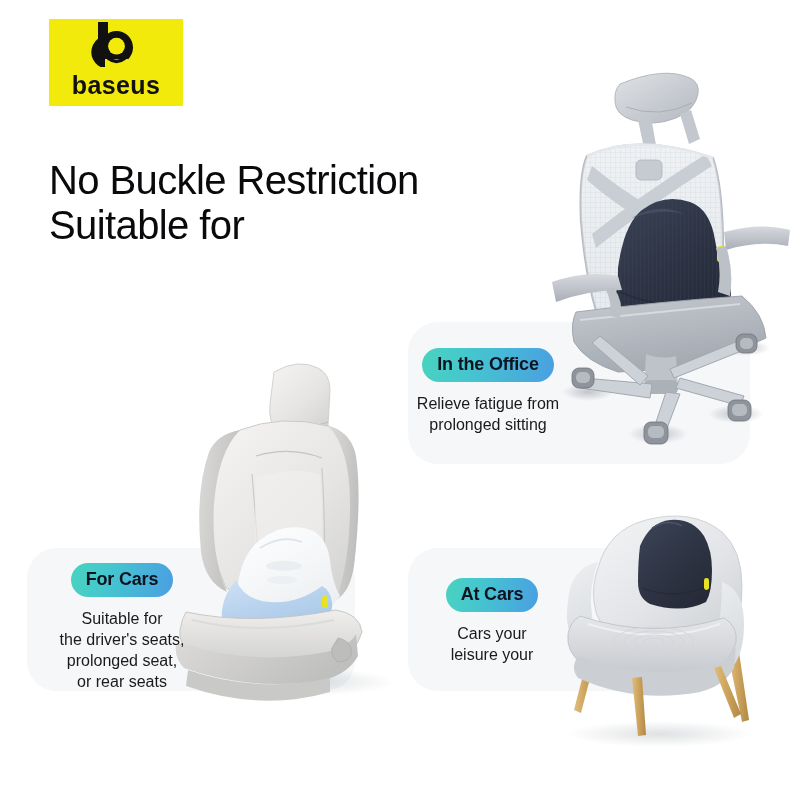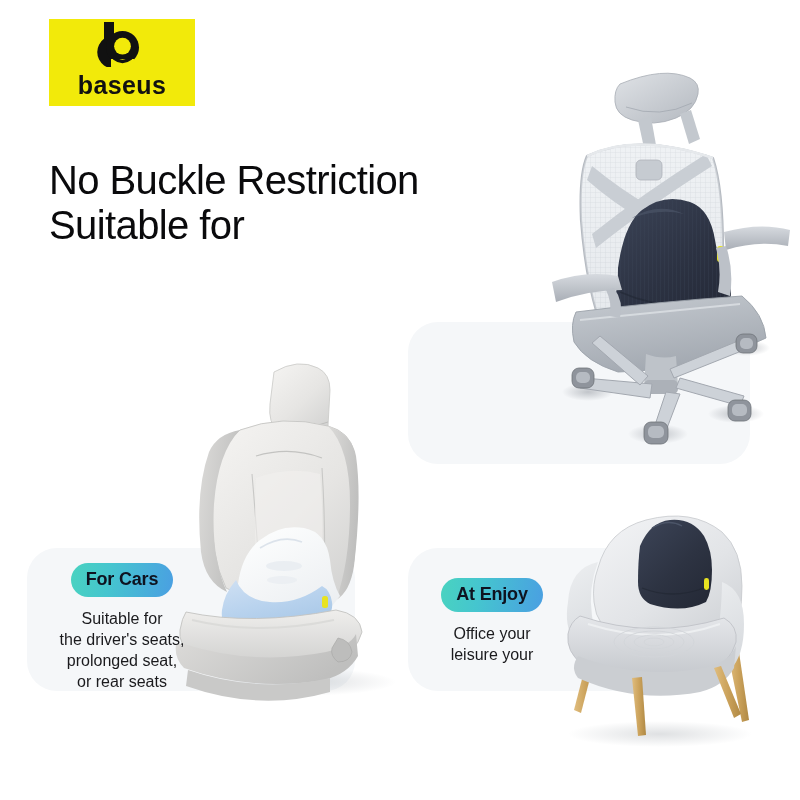--- a/index.html
+++ b/index.html
@@ -23,21 +23,21 @@
     inset: 0;
     width: 800px;
     height: 800px;
   }
 
   
   .logo-block {
     position: absolute;
     left: 49px;
     top: 19px;
-    width: 146px;
+    width: 134px;
     height: 87px;
     background: #f2ea0a;
     display: flex;
     flex-direction: column;
     align-items: center;
     justify-content: center;
     gap: 2px;
   }
   .logo-mark { display: block; }
   .logo-word { display: block; margin-top: 1px; }
@@ -392,32 +392,39 @@
         <path d="M46 174 q66 26 134 10 q18 -6 24 -20 l-2 22 q-10 18 -34 24 q-64 12 -122 -14 q-8 -10 0 -22 Z" fill="#CBCED2"></path>
       </g>
 
       <g>
         <path d="M100 196 l6 58 l8 -1 l-4 -58 Z" fill="url(#wood)"></path>
         <path d="M182 186 l20 50 l7 -4 l-20 -48 Z" fill="url(#wood)"></path>
       </g>
     </svg>
   </div>
 
+  <div class="card-text office">
+    <span class="pill">In the Office</span>
+    <div class="card-desc">
+      <span>Relieve fatigue from</span>
+      <span>prolonged sitting</span>
+    </div>
+  </div>
 
   <div class="card-text cars">
     <span class="pill">For Cars</span>
     <div class="card-desc">
       <span>Suitable for</span>
       <span>the driver's seats,</span>
       <span>prolonged seat,</span>
       <span>or rear seats</span>
     </div>
   </div>
 
   <div class="card-text home">
-    <span class="pill">At Enjoy</span>
+    <span class="pill">At Cars</span>
     <div class="card-desc">
-      <span>Office your</span>
+      <span>Cars your</span>
       <span>leisure your</span>
     </div>
   </div>
 
 </div>
 
 </body></html>

